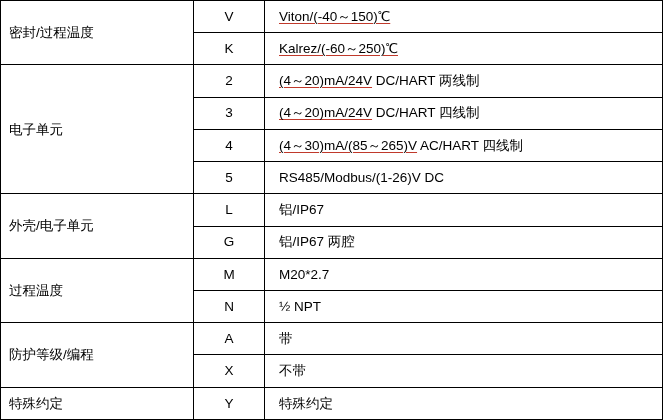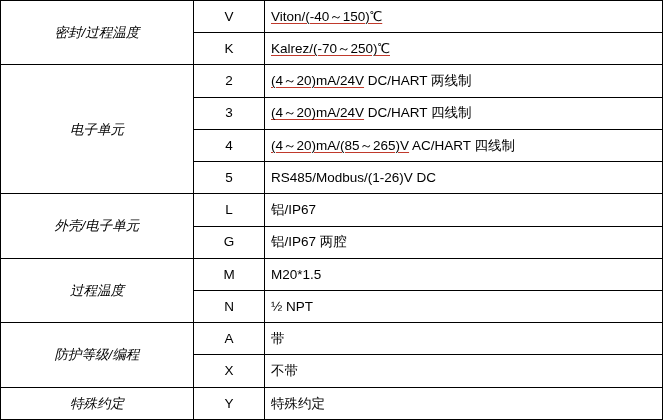--- a/index.html
+++ b/index.html
@@ -22,32 +22,30 @@
   }
   .spec-table td {
     border: 1px solid #000000;
     padding: 0 8px;
     font-size: 13px;
     line-height: 1.3;
     vertical-align: middle;
   }
   td.cat {
     width: 176px;
-    text-align: center;
     font-size: 13.5px;
-    font-style: italic;
   }
   td.code {
     width: 54px;
     text-align: center;
     font-size: 13.5px;
   }
   td.desc {
     text-align: left;
-    padding-left: 6px;
+    padding-left: 14px;
     font-size: 13.5px;
     white-space: nowrap;
   }
   .u {
     text-decoration: underline;
     text-decoration-color: #c0392b;
     text-decoration-thickness: 1px;
     text-underline-offset: 2px;
   }
 </style>
@@ -56,52 +54,52 @@
 
 <table class="spec-table">
   <tbody>
     <tr>
       <td class="cat" rowspan="2">密封/过程温度</td>
       <td class="code">V</td>
       <td class="desc"><span class="u">Viton/(-40～150)℃</span></td>
     </tr>
     <tr>
       <td class="code">K</td>
-      <td class="desc"><span class="u">Kalrez/(-70～250)℃</span></td>
+      <td class="desc"><span class="u">Kalrez/(-60～250)℃</span></td>
     </tr>
     <tr>
       <td class="cat" rowspan="4">电子单元</td>
       <td class="code">2</td>
       <td class="desc"><span class="u">(4～20)mA/24V</span> DC/HART 两线制</td>
     </tr>
     <tr>
       <td class="code">3</td>
       <td class="desc"><span class="u">(4～20)mA/24V</span> DC/HART 四线制</td>
     </tr>
     <tr>
       <td class="code">4</td>
-      <td class="desc"><span class="u">(4～20)mA/(85～265)V</span> AC/HART 四线制</td>
+      <td class="desc"><span class="u">(4～30)mA/(85～265)V</span> AC/HART 四线制</td>
     </tr>
     <tr>
       <td class="code">5</td>
       <td class="desc">RS485/Modbus/(1-26)V DC</td>
     </tr>
     <tr>
       <td class="cat" rowspan="2">外壳/电子单元</td>
       <td class="code">L</td>
       <td class="desc">铝/IP67</td>
     </tr>
     <tr>
       <td class="code">G</td>
       <td class="desc">铝/IP67 两腔</td>
     </tr>
     <tr>
       <td class="cat" rowspan="2">过程温度</td>
       <td class="code">M</td>
-      <td class="desc">M20*1.5</td>
+      <td class="desc">M20*2.7</td>
     </tr>
     <tr>
       <td class="code">N</td>
       <td class="desc">½ NPT</td>
     </tr>
     <tr>
       <td class="cat" rowspan="2">防护等级/编程</td>
       <td class="code">A</td>
       <td class="desc">带</td>
     </tr>

